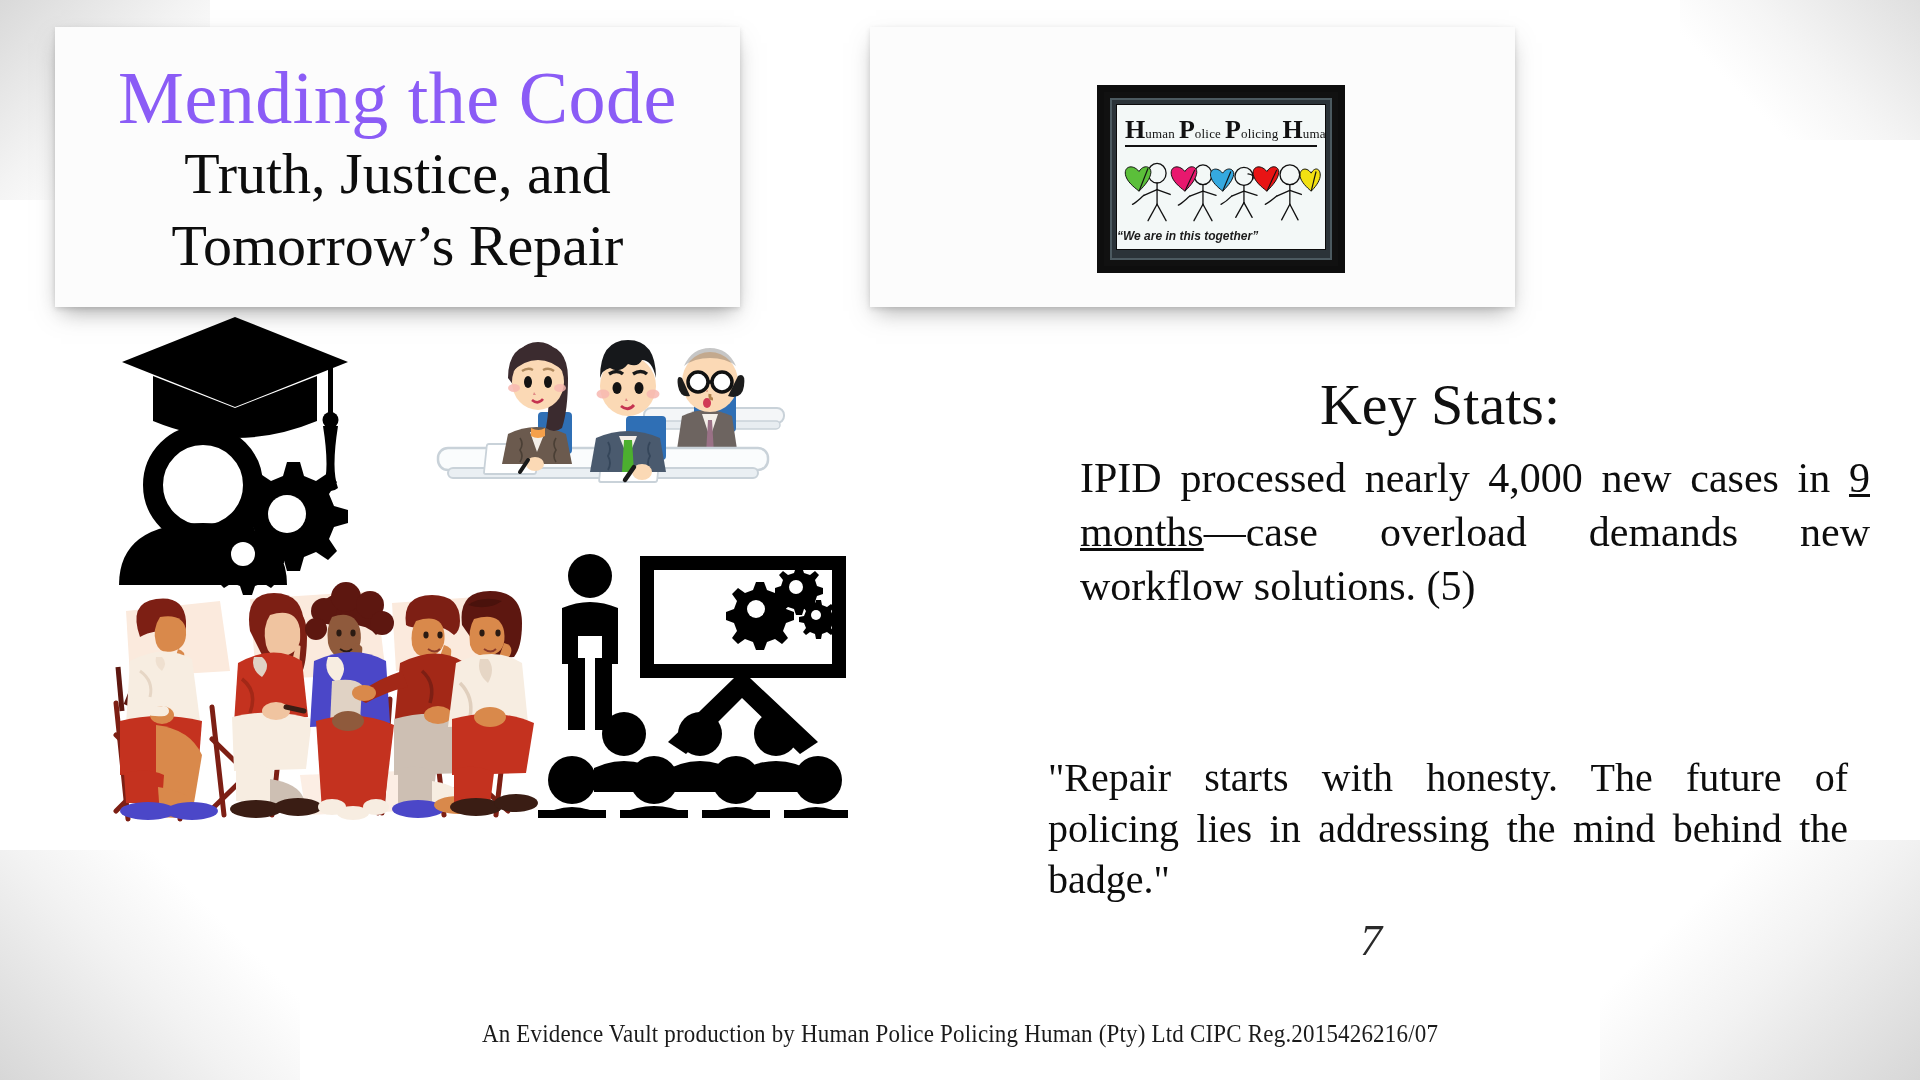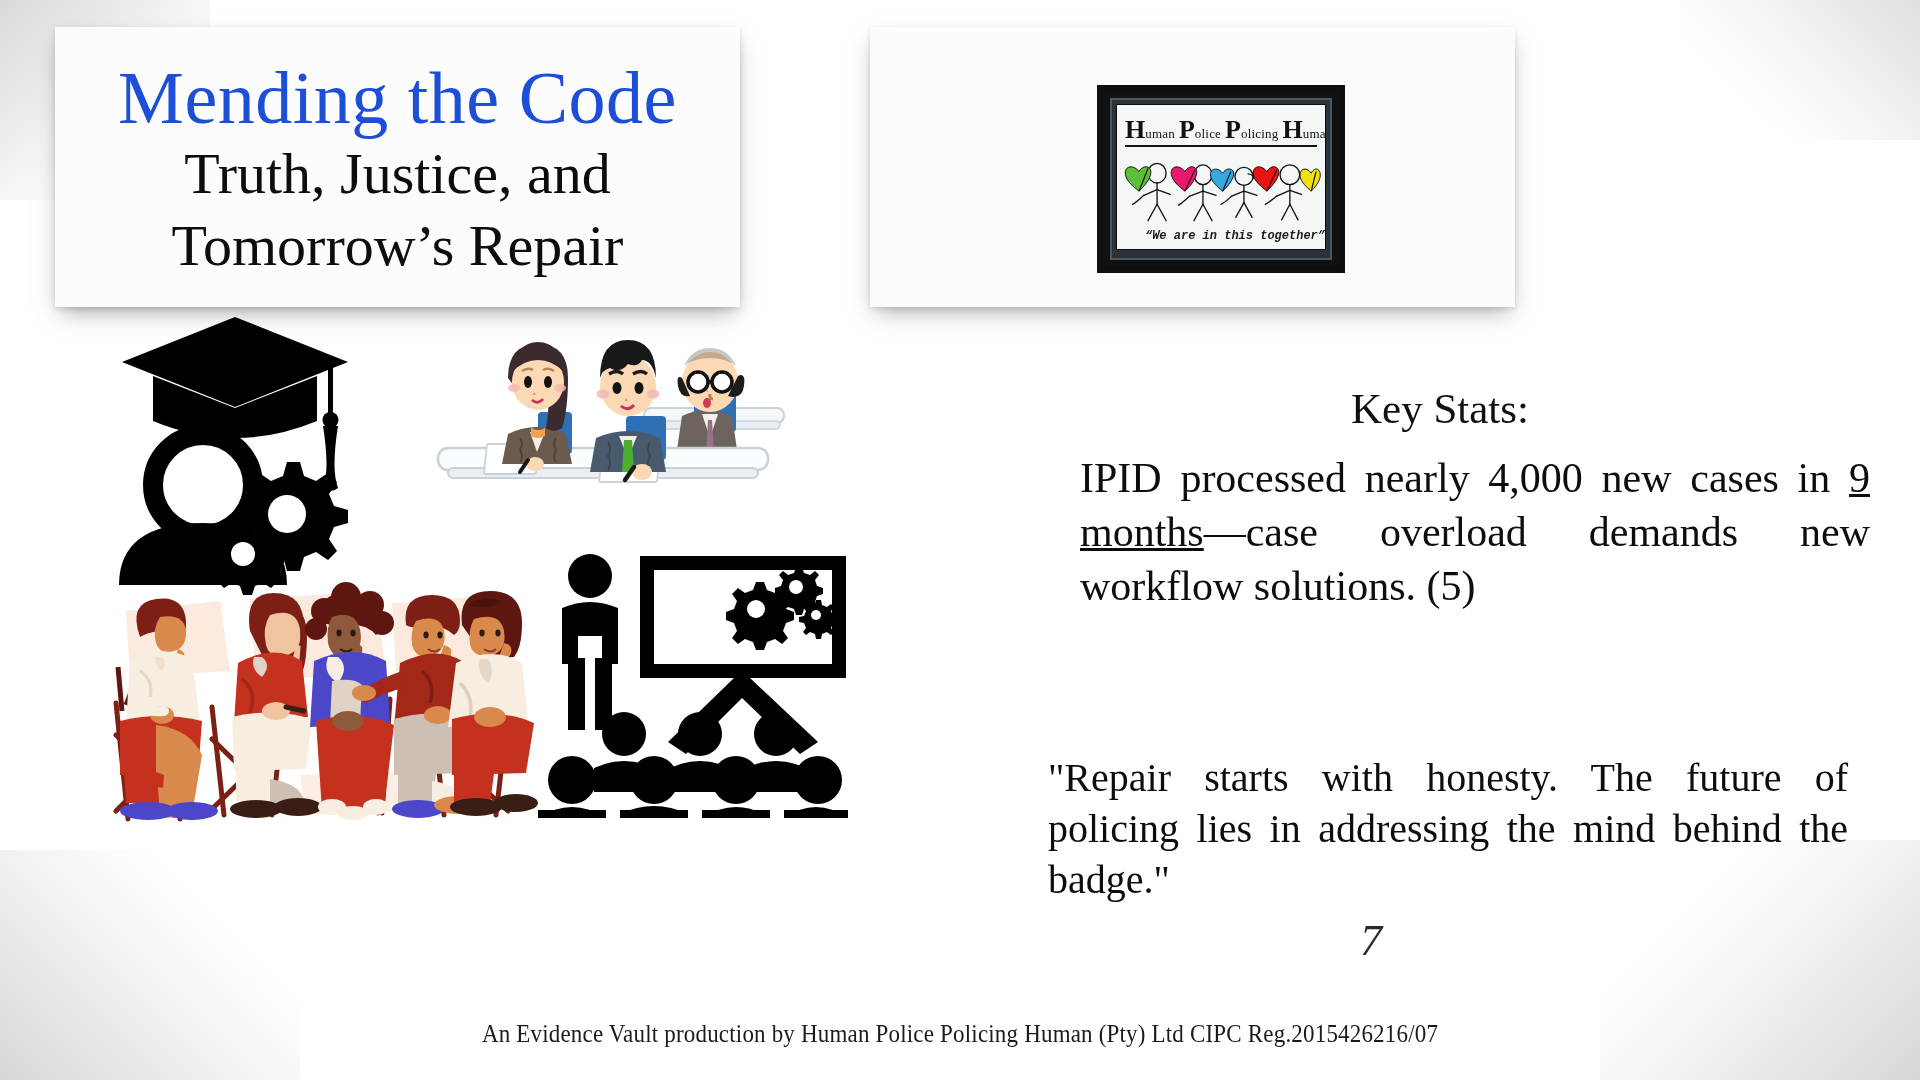--- a/index.html
+++ b/index.html
@@ -26,21 +26,21 @@
     background:linear-gradient(225deg,#dfdfdf 0%,#f5f5f5 45%,rgba(255,255,255,0) 72%);}
 
   
   .title-card{
     position:absolute;left:55px;top:27px;width:685px;height:280px;
     background:#fcfcfc;
     box-shadow:0 10px 22px -6px rgba(90,90,90,.55), 0 2px 5px rgba(120,120,120,.25);
     text-align:center;
   }
   .title-main{
-    font-size:74px;line-height:1.0;color:#1d4ed8;letter-spacing:.5px;
+    font-size:74px;line-height:1.0;color:#8b5cf6;letter-spacing:.5px;
     margin-top:34px;white-space:nowrap;
   }
   .title-sub{
     font-size:58px;line-height:1.14;color:#0d0d0d;margin-top:6px;
   }
 
   
   .logo-card{
     position:absolute;left:870px;top:27px;width:645px;height:280px;
     background:#fcfcfc;
@@ -63,29 +63,29 @@
   .logo-wordmark{
     position:absolute;left:8px;top:10px;right:8px;height:30px;
     text-align:center;white-space:nowrap;
     border-bottom:2px solid #111;
     font-family:"Liberation Serif",serif;color:#111;
   }
   .logo-wordmark .big{font-size:26px;font-weight:bold;letter-spacing:0;}
   .logo-wordmark .sm{font-size:13px;letter-spacing:.2px;}
   .logo-figs{position:absolute;left:4px;top:44px;right:4px;height:86px;}
   .logo-tag{
-    position:absolute;left:0;right:0;bottom:6px;text-align:right;
+    position:absolute;left:0;right:0;bottom:6px;text-align:left;
     font-size:12px;font-style:italic;font-weight:bold;color:#1b1b1b;
-    font-family:Liberation Mono, monospace;
+    font-family:Liberation Sans, sans-serif;
   }
 
   
   .keystats-head{
-    position:absolute;left:1030px;top:384px;width:820px;
-    text-align:center;font-size:43px;color:#101010;
+    position:absolute;left:1030px;top:371px;width:820px;
+    text-align:center;font-size:58px;color:#101010;
   }
   .keystats-body{
     position:absolute;left:1052px;top:452px;width:790px;
     font-size:42px;line-height:1.28;color:#0d0d0d;
     text-align:justify;text-justify:inter-word;margin-left:28px;
   }
   .keystats-body .u{text-decoration:underline;text-decoration-thickness:3px;}
   .quote-body{
     position:absolute;left:1048px;top:752px;width:800px;
     font-size:40px;line-height:1.28;color:#0d0d0d;

